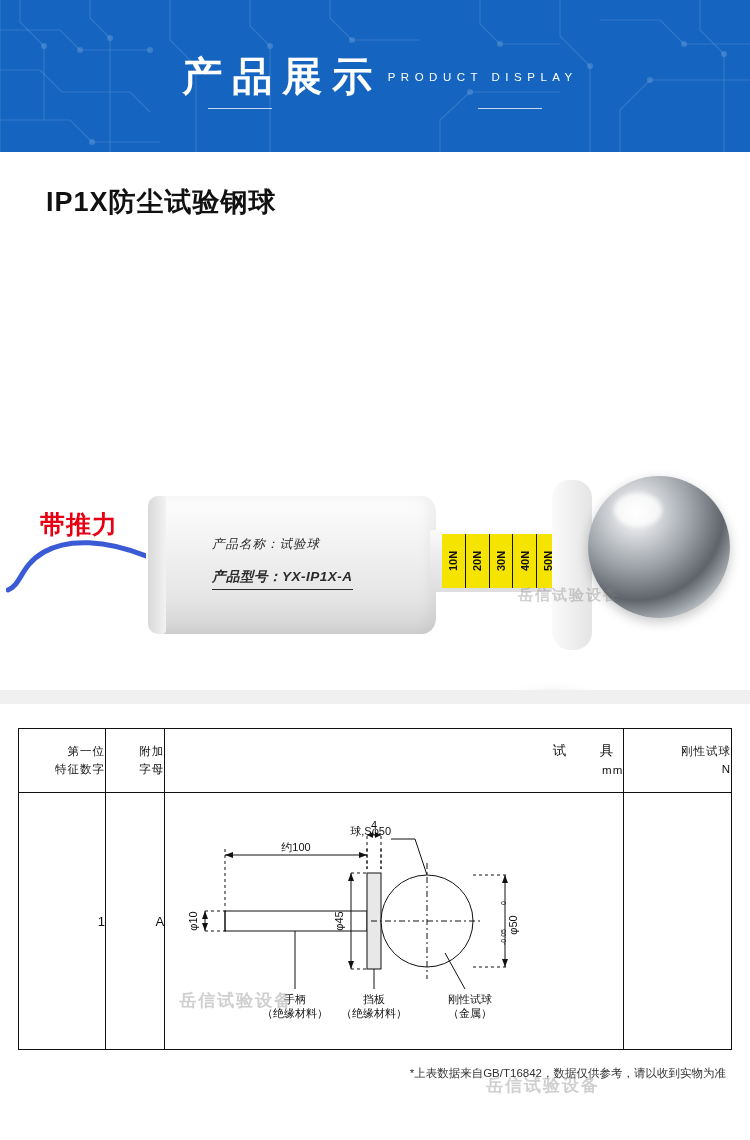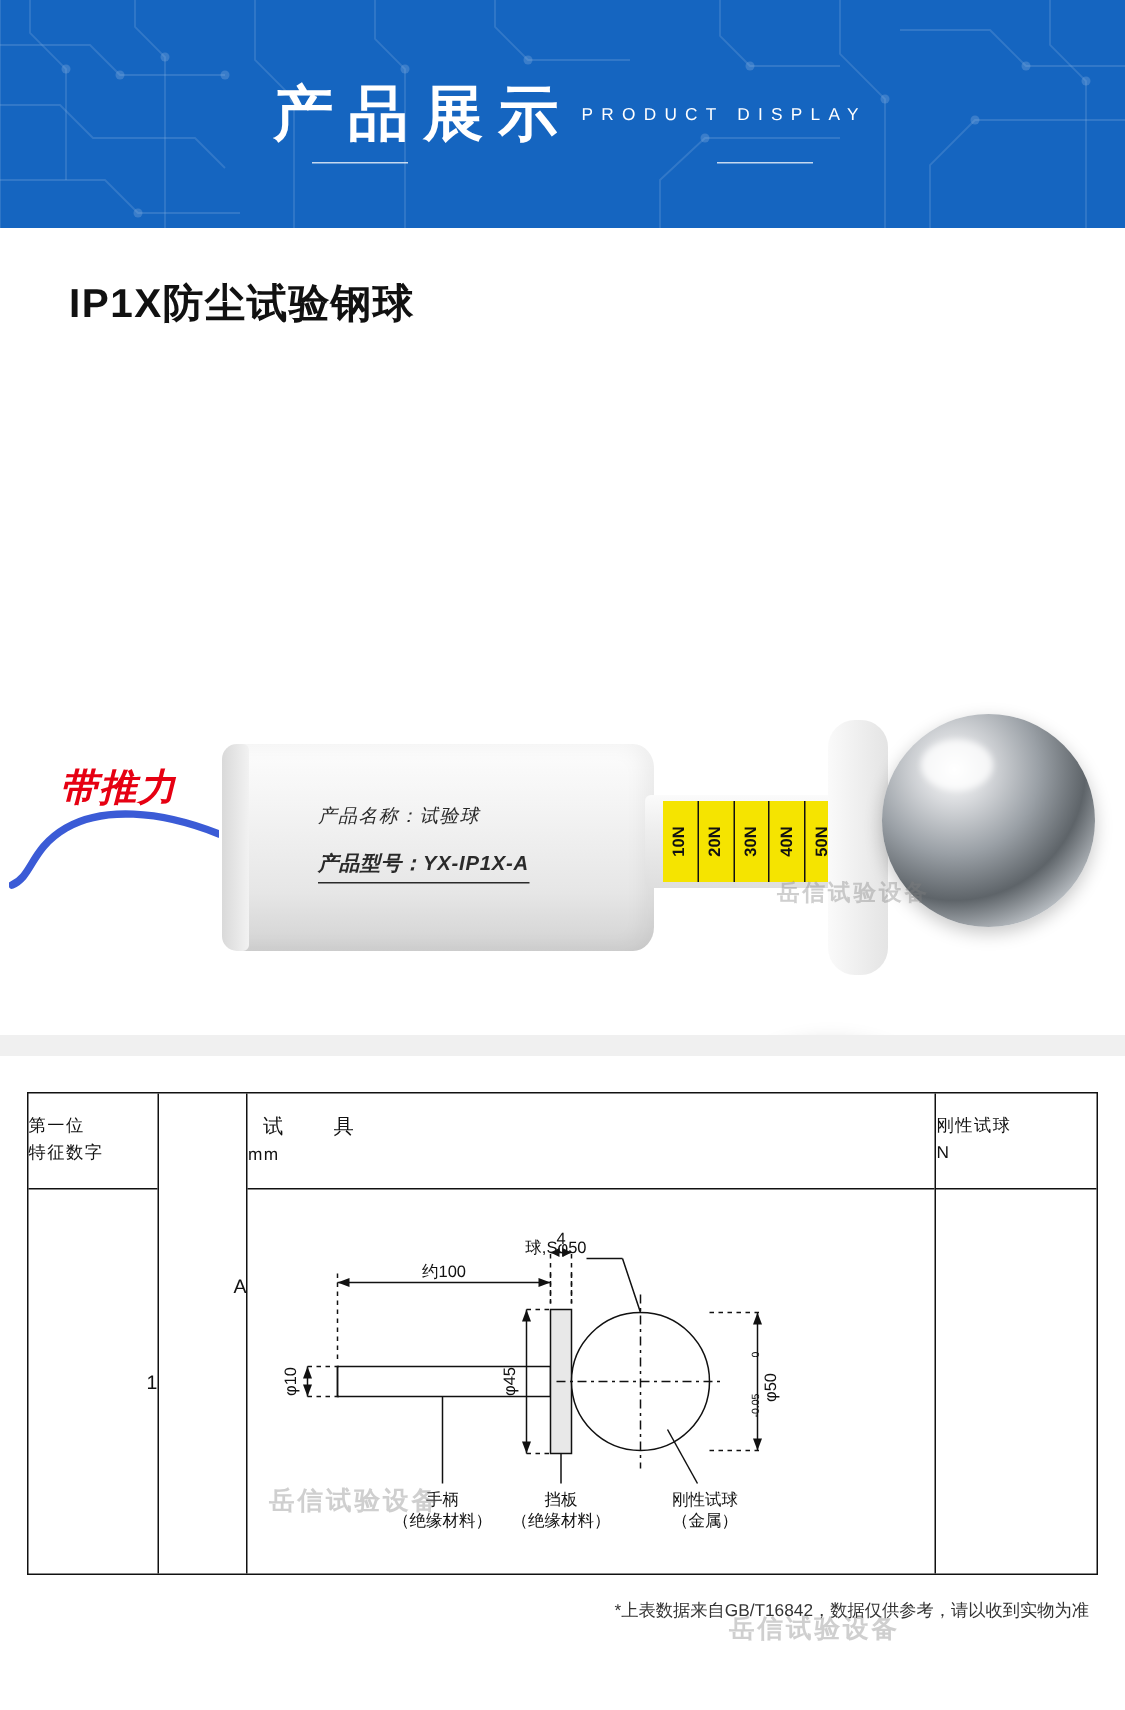--- a/index.html
+++ b/index.html
@@ -76,21 +76,20 @@
     position: relative;
     width: 750px;
     height: 470px;
   }
 
   .red-label {
     position: absolute;
     color: #e60012;
     font-weight: bold;
     letter-spacing: 1px;
-    font-style: italic;
   }
   .label-with-push {
     left: 40px;
     top: 288px;
     font-size: 25px;
   }
   .label-no-push {
     left: 128px;
     top: 477px;
     font-size: 31px;
@@ -315,21 +314,21 @@
   .col:last-child { border-right: none; }
   .col-1 { width: 88px; }
   .col-2 { width: 60px; }
   .col-3 { flex: 1; }
   .col-4 { width: 108px; }
   .col-head {
     height: 64px;
     border-bottom: 1.5px solid #111;
     display: flex;
     flex-direction: column;
-    align-items: flex-start;
+    align-items: flex-end;
     justify-content: center;
     font-size: 13px;
     color: #111;
     line-height: 1.55;
     box-sizing: border-box;
   }
   .col-head .big {
     letter-spacing: 10px;
     text-indent: 10px;
     font-size: 13.5px;
@@ -475,20 +474,24 @@
 
     <div class="col col-1">
       <div class="col-head">
         <div class="small">第一位</div>
         <div class="small">特征数字</div>
       </div>
       <div class="col-body">1</div>
     </div>
 
     <div class="col col-2">
+      <div class="col-head">
+        <div class="small">附加</div>
+        <div class="small">字母</div>
+      </div>
       <div class="col-body">A</div>
     </div>
 
     <div class="col col-3">
       <div class="col-head">
         <div class="big">试　具</div>
         <div class="small">mm</div>
       </div>
       <div class="col-body">
         <div class="drawing">

